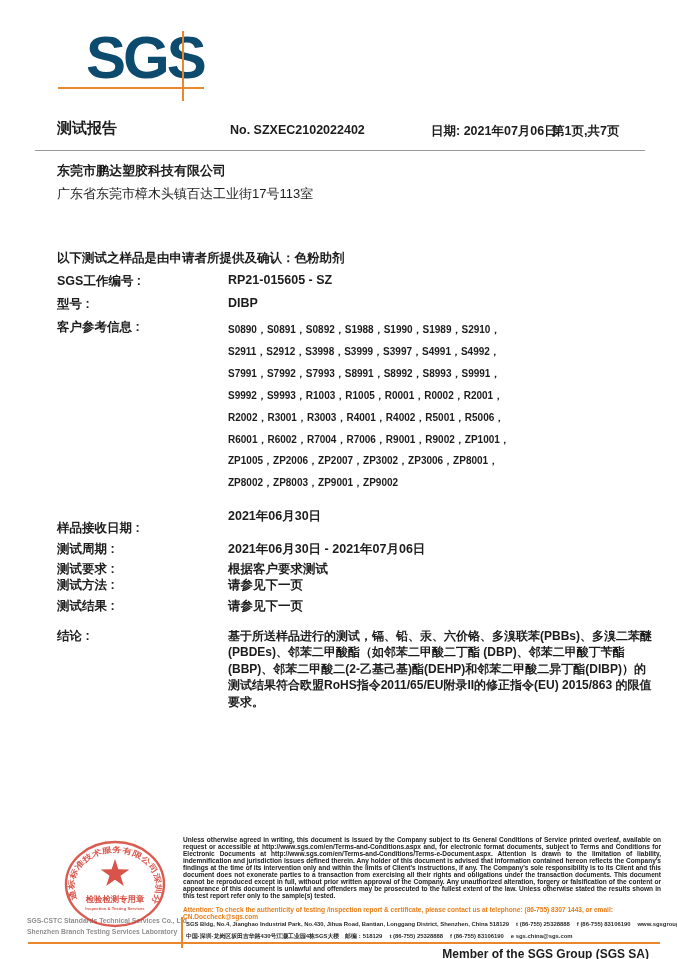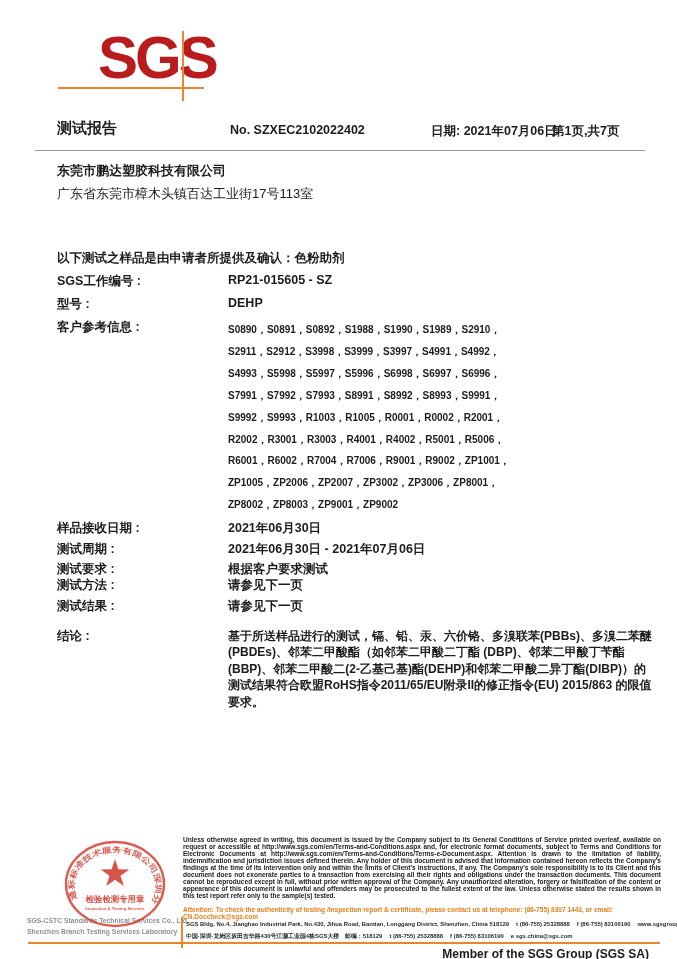--- a/index.html
+++ b/index.html
@@ -1,20 +1,20 @@
 <!DOCTYPE html>
 <html><head>
 <meta charset="utf-8">
 <style>
   html,body{margin:0;padding:0;background:#fff;}
   .page{position:relative;width:677px;height:959px;background:#ffffff;overflow:hidden;
         font-family:"Liberation Sans","DejaVu Sans",sans-serif;color:#1c1c1c;}
   
-  .logo-text{position:absolute;left:86px;top:28px;font-size:60px;font-weight:bold;color:#b91c1c;
-             letter-spacing:-3px;line-height:1;margin-left:12px;}
+  .logo-text{position:absolute;left:86px;top:28px;font-size:60px;font-weight:bold;color:#0c4a6e;
+             letter-spacing:-3px;line-height:1;}
   .logo-hline{position:absolute;left:58px;top:87px;width:146px;height:2px;background:#e8872b;}
   .logo-vline{position:absolute;left:182px;top:31px;width:2px;height:70px;background:#e8872b;}
   
   .hdr-title{position:absolute;left:57px;top:119px;font-size:15px;font-weight:bold;}
   .hdr-no{position:absolute;left:230px;top:123px;font-size:12.5px;font-weight:600;text-align:right;}
   .hdr-date{position:absolute;left:412px;top:123px;font-size:12.5px;font-weight:600;margin-left:19px;}
   .hdr-page{position:absolute;left:552px;top:123px;font-size:12.5px;font-weight:600;}
   .hdr-rule{position:absolute;left:35px;top:150px;width:610px;height:1px;background:#9a9a9a;}
   
   .applicant-name{position:absolute;left:57px;top:162px;font-size:13px;font-weight:600;}
@@ -64,39 +64,38 @@
   <div class="applicant-addr">广东省东莞市樟木头镇百达工业街17号113室</div>
 
   <div class="sample-note">以下测试之样品是由申请者所提供及确认：色粉助剂</div>
 
   <div class="row">
     <span class="lbl" style="top:273px">SGS工作编号 :</span>
     <span class="val" style="top:273px">RP21-015605 - SZ</span>
   </div>
   <div class="row">
     <span class="lbl" style="top:296px">型号 :</span>
-    <span class="val" style="top:296px">DEHP</span>
+    <span class="val" style="top:296px">DIBP</span>
   </div>
   <div class="row">
     <span class="lbl" style="top:319px">客户参考信息 :</span>
     <div class="val-block" style="top:319px">
       <div>S0890，S0891，S0892，S1988，S1990，S1989，S2910，</div>
       <div>S2911，S2912，S3998，S3999，S3997，S4991，S4992，</div>
-      <div>S4993，S5998，S5997，S5996，S6998，S6997，S6996，</div>
       <div>S7991，S7992，S7993，S8991，S8992，S8993，S9991，</div>
       <div>S9992，S9993，R1003，R1005，R0001，R0002，R2001，</div>
       <div>R2002，R3001，R3003，R4001，R4002，R5001，R5006，</div>
       <div>R6001，R6002，R7004，R7006，R9001，R9002，ZP1001，</div>
       <div>ZP1005，ZP2006，ZP2007，ZP3002，ZP3006，ZP8001，</div>
       <div>ZP8002，ZP8003，ZP9001，ZP9002</div>
     </div>
   </div>
   <div class="row">
     <span class="lbl" style="top:520px">样品接收日期 :</span>
-    <span class="val" style="top:520px">2021年06月30日</span>
+    <span class="val" style="top:508px">2021年06月30日</span>
   </div>
   <div class="row">
     <span class="lbl" style="top:541px">测试周期 :</span>
     <span class="val" style="top:541px">2021年06月30日 - 2021年07月06日</span>
   </div>
   <div class="row">
     <span class="lbl" style="top:561px">测试要求 :</span>
     <span class="val" style="top:561px">根据客户要求测试</span>
   </div>
   <div class="row">

